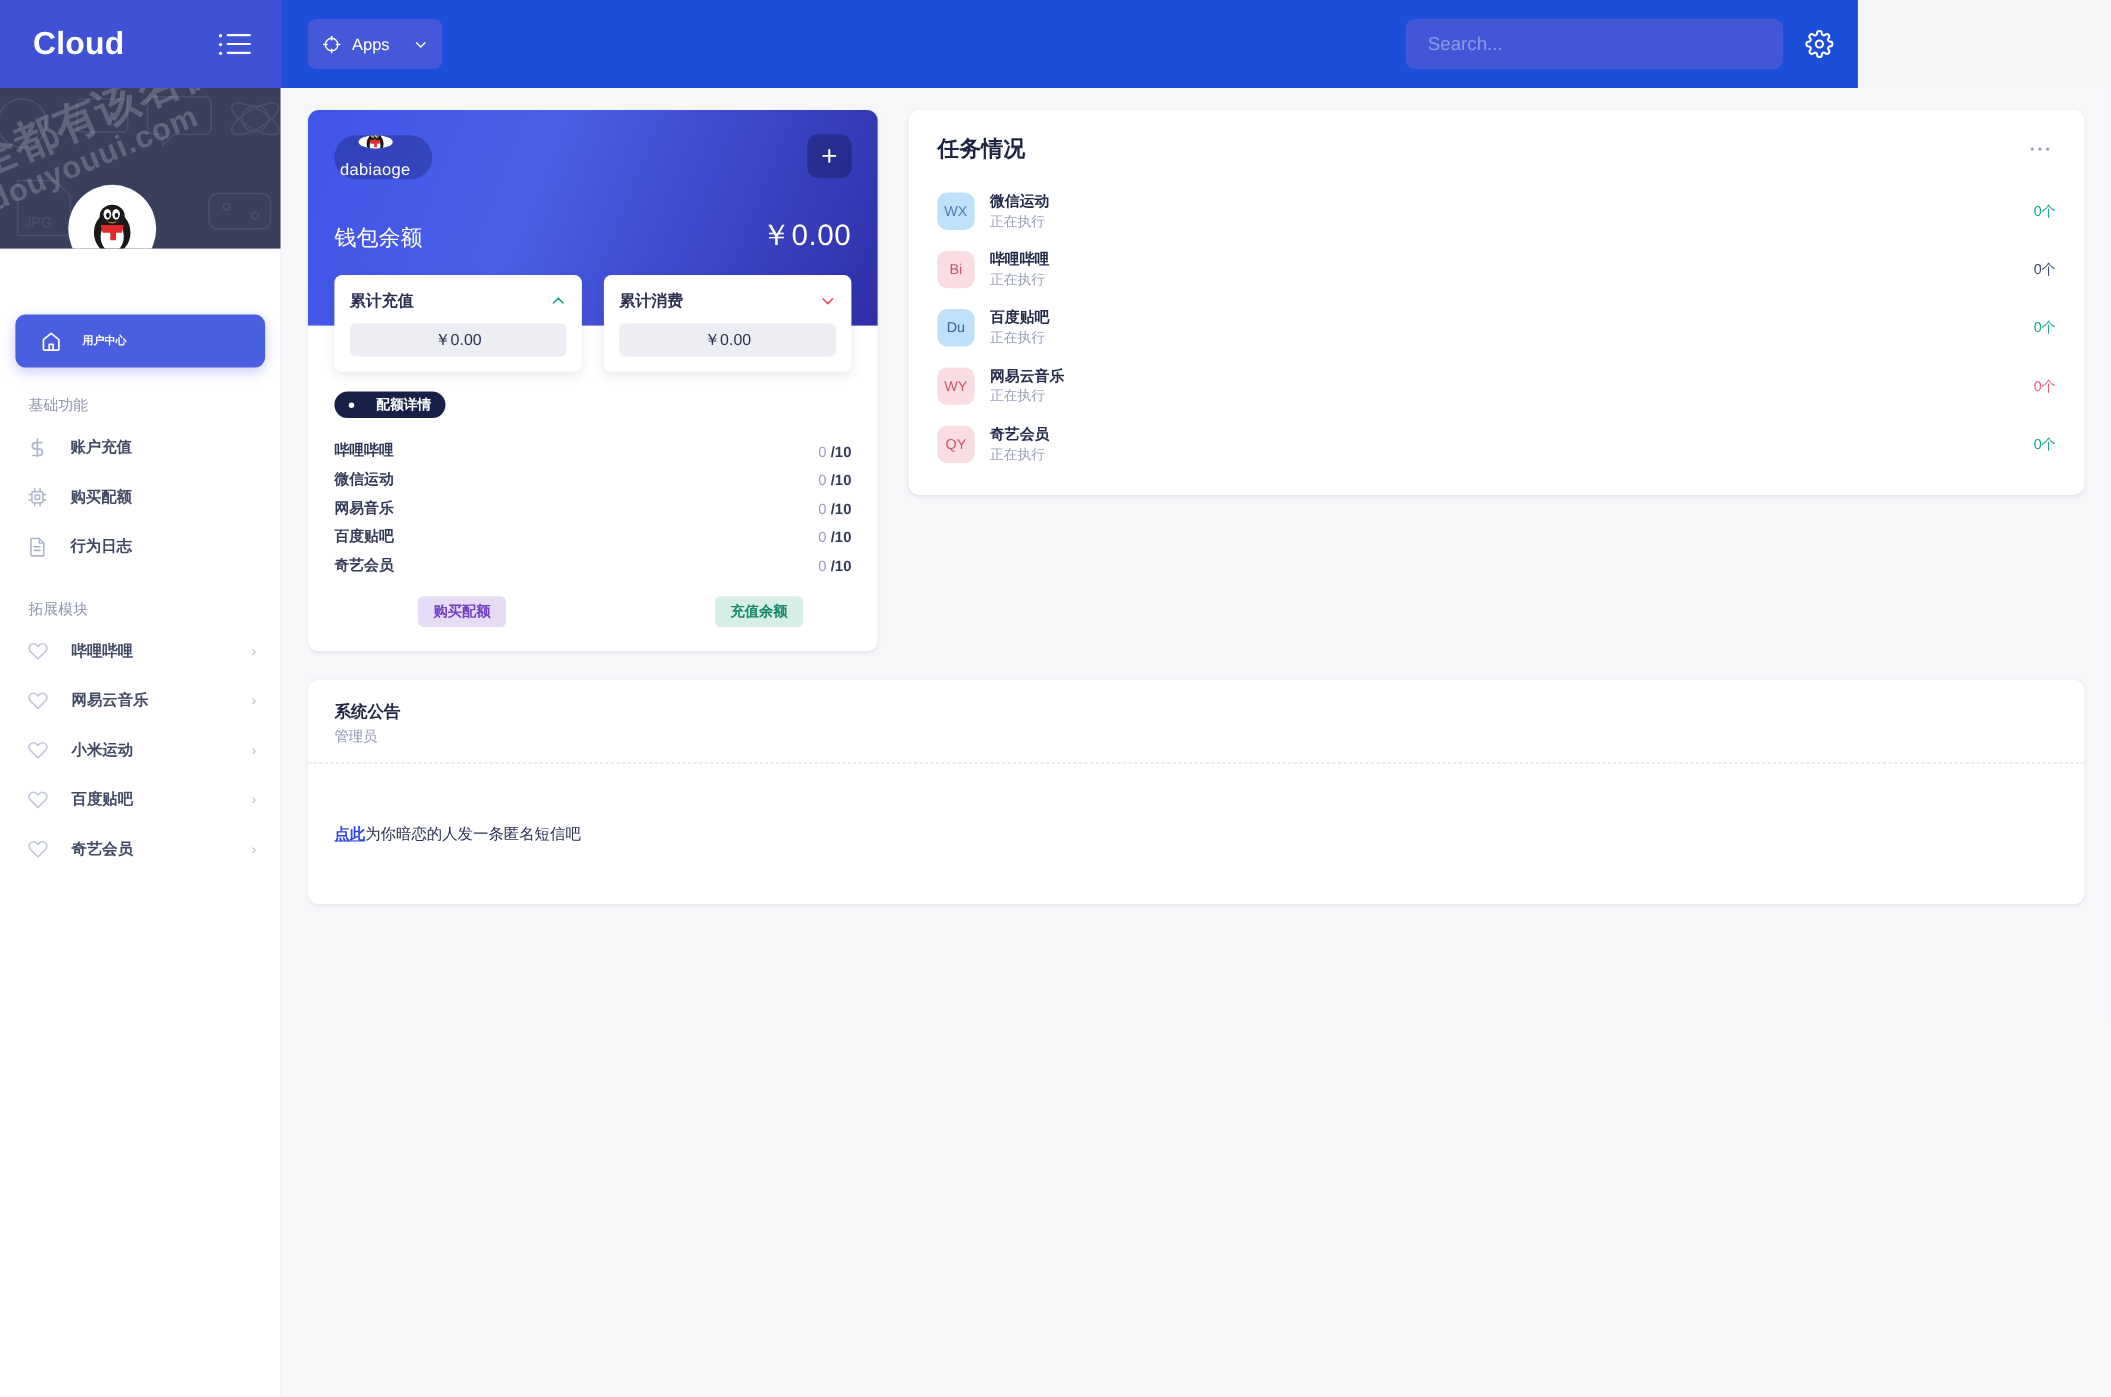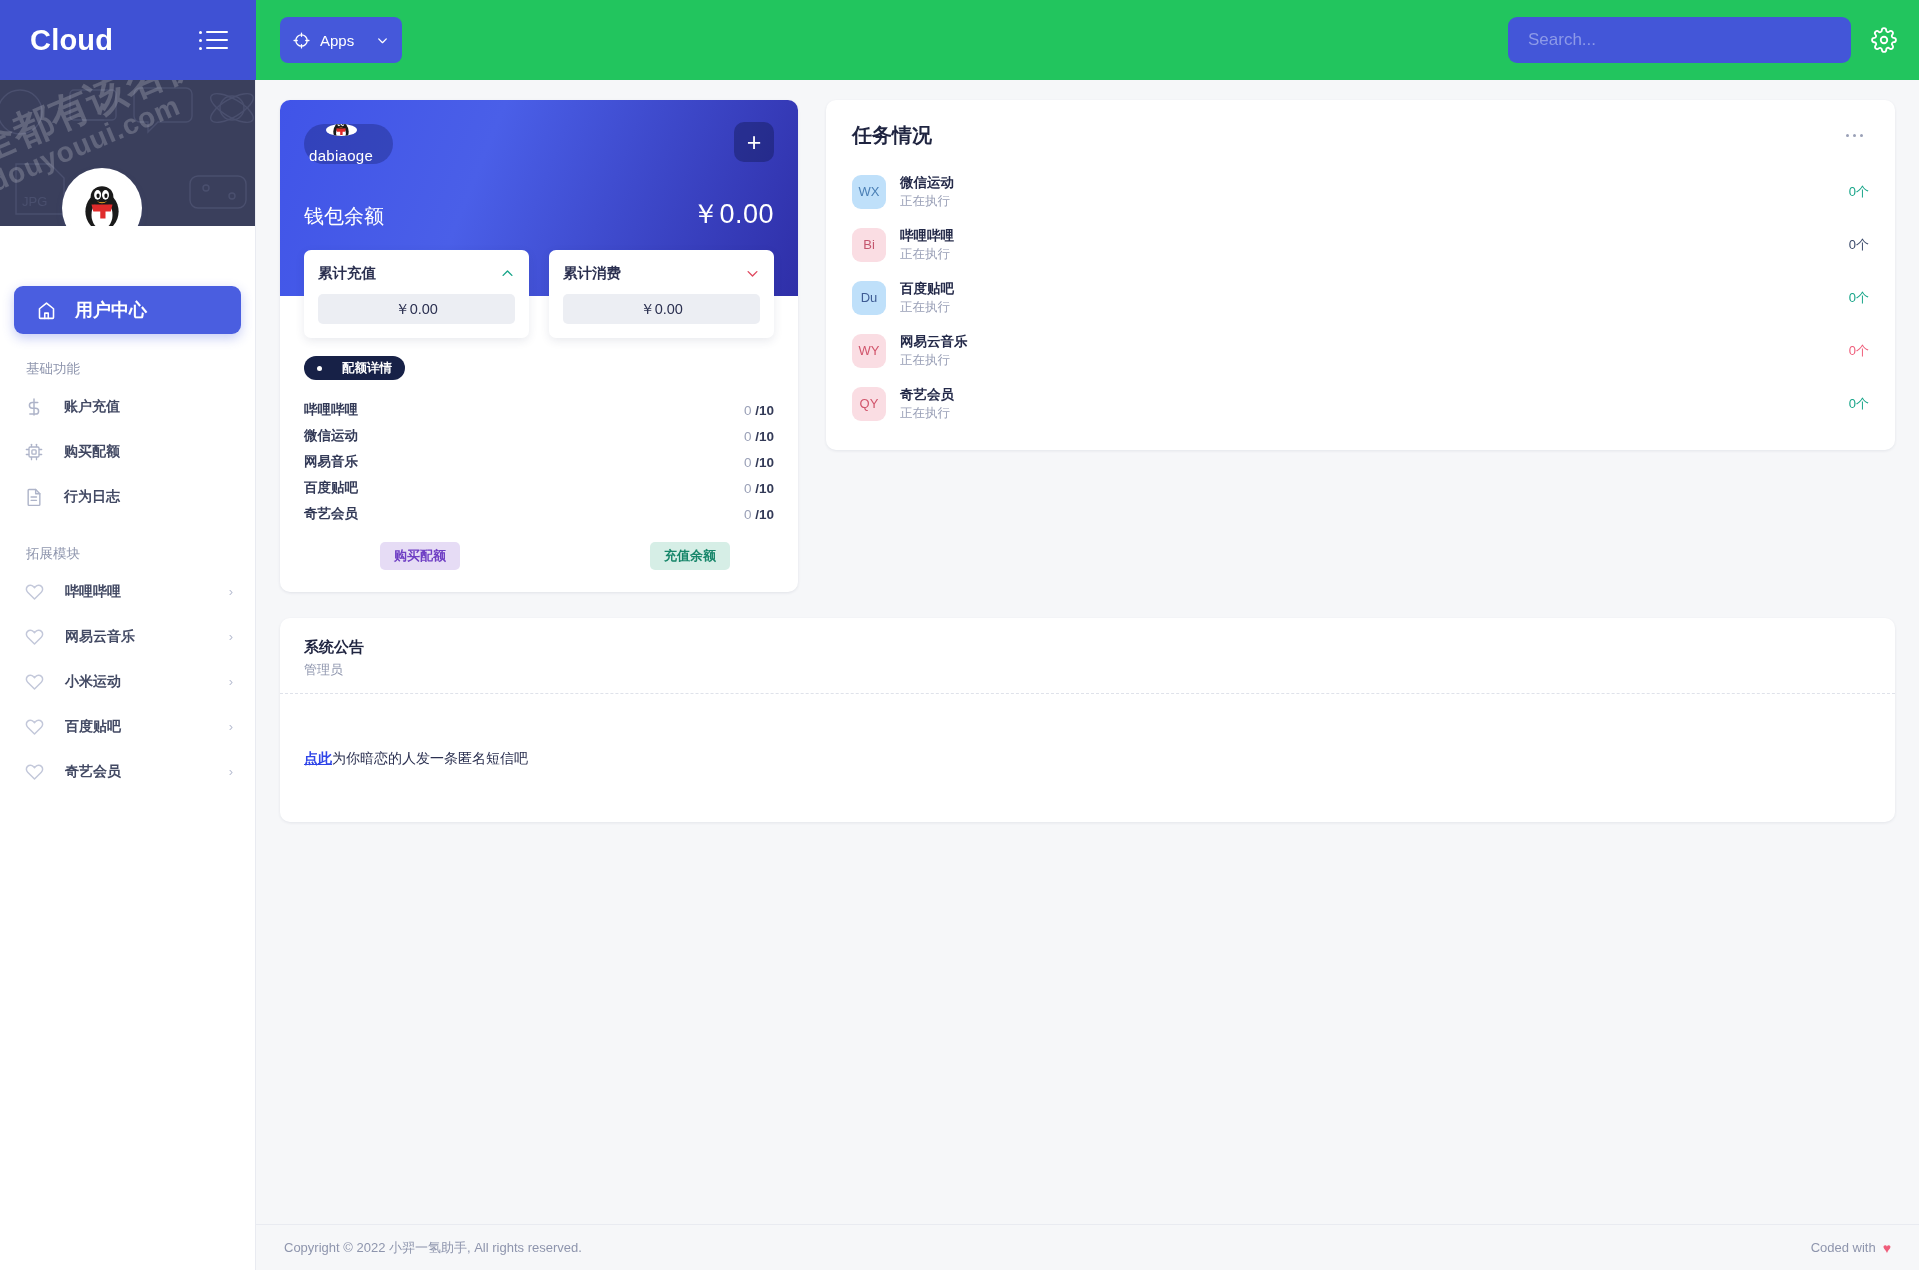--- a/index.html
+++ b/index.html
@@ -6,22 +6,22 @@
   html, body {
     width: 1919px; height: 1270px;
     font-family: "Liberation Sans", "DejaVu Sans", sans-serif;
     background: #f4f5f7;
     overflow: hidden;
   }
   .page { position: relative; width: 1919px; height: 1270px; }
 
   
   .navbar {
-    position: absolute; top: 0; left: 0; width: 1919px; height: 80px;
-    background: #22c55e; display: flex; align-items: center; z-index: 30;
+    position: absolute; top: 0; left: 0; width: 1689px; height: 80px;
+    background: #1d4ed8; display: flex; align-items: center; z-index: 30;
   }
   .nav-brand-zone {
     width: 256px; height: 80px; display: flex; align-items: center;
     justify-content: space-between; padding: 0 28px 0 30px;
     background: #3f51d4;
   }
   .brand-text {
     color: #ffffff; font-size: 29px; font-weight: 700; letter-spacing: .2px;
   }
   .hamburger { display: flex; flex-direction: column; gap: 5px; cursor: pointer; }
@@ -68,21 +68,21 @@
     box-shadow: 0 0 0 4px #ffffff, 0 3px 10px rgba(80,90,160,.35);
     display: flex; align-items: center; justify-content: center; overflow: hidden;
   }
 
   .nav-active {
     margin: 60px 14px 0 14px; height: 48px; border-radius: 9px;
     background: #4a5ee0; display: flex; align-items: center; padding: 0 22px;
     gap: 18px; cursor: pointer;
     box-shadow: 0 4px 12px rgba(74,94,224,.32);
   }
-  .nav-active .nav-label { color: #fff; font-size: 18px; font-weight: 700; }
+  .nav-active .nav-label { color: #fff; font-size: 10px; font-weight: 700; }
 
   .nav-section {
     margin: 26px 0 6px 26px; color: #8e95ad; font-size: 13.5px; font-weight: 500;
   }
   .nav-item {
     height: 45px; display: flex; align-items: center; padding: 0 22px 0 24px;
     gap: 20px; cursor: pointer;
   }
   .nav-item .nav-label { color: #424963; font-size: 14px; font-weight: 600; }
   .nav-item .chev { margin-left: auto; color: #b9bfd2; font-size: 13px; }
@@ -599,21 +599,14 @@
         <div class="announce-sep"></div>
         <div class="announce-body">
           <div class="announce-text">
             <a href="#">点此</a><span>为你暗恋的人发一条匿名短信吧</span>
           </div>
         </div>
       </div>
     </div>
   </div>
 
-  <div class="footer">
-    <span>Copyright © 2022 小羿一氢助手, All rights reserved.</span>
-    <span class="footer-right">
-      <span>Coded with</span>
-      <span class="heart">♥</span>
-    </span>
-  </div>
 
 </div>
 
 </body></html>

